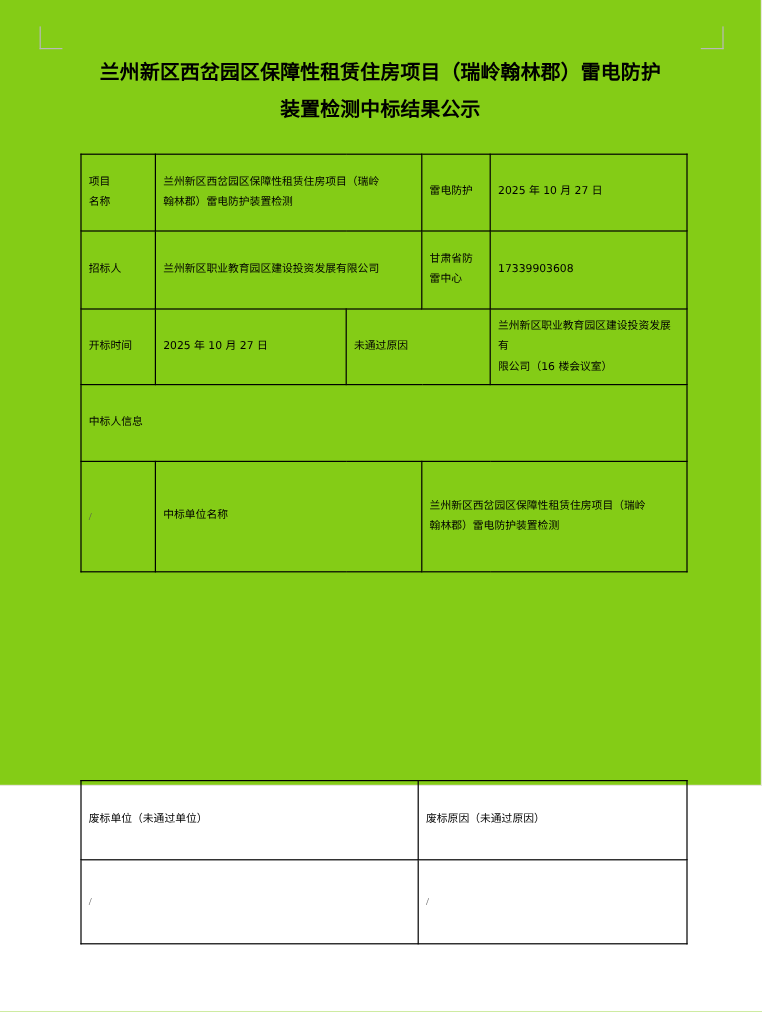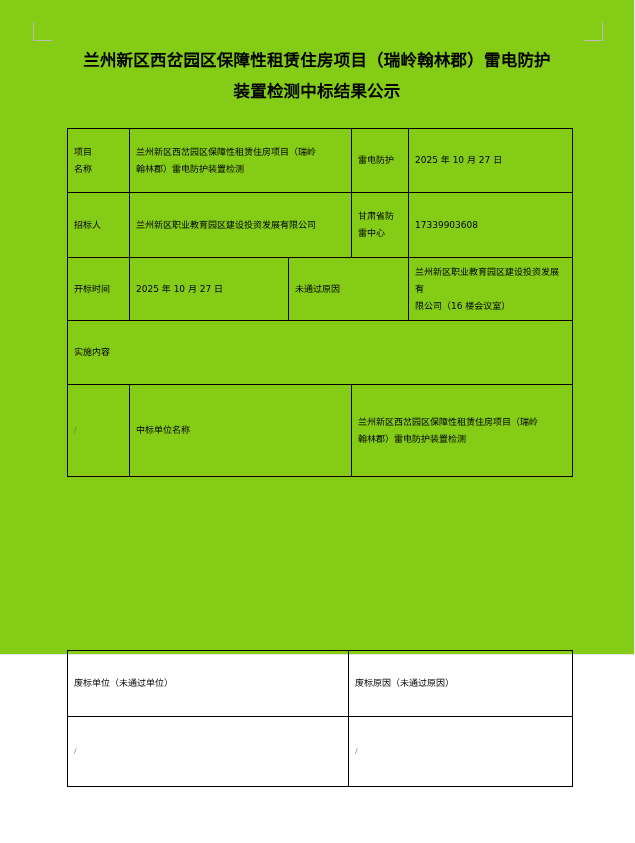--- a/index.html
+++ b/index.html
@@ -160,21 +160,21 @@
         <td class="r3">2025 年 10 月 27 日</td>
         <td class="r3" colspan="2">未通过原因</td>
         <td class="r3">
           <span class="two-line">兰州新区职业教育园区建设投资发展有</span>
           <span class="two-line">限公司（16 楼会议室）</span>
         </td>
       </tr>
 
 
       <tr>
-        <td class="r5" colspan="5">实施内容</td>
+        <td class="r5" colspan="5">中标人信息</td>
       </tr>
 
 
       <tr>
         <td class="r7 slash">/</td>
         <td class="r7" colspan="2">中标单位名称</td>
         <td class="r7" colspan="2">
           <span class="two-line">兰州新区西岔园区保障性租赁住房项目（瑞岭</span>
           <span class="two-line">翰林郡）雷电防护装置检测</span>
         </td>

